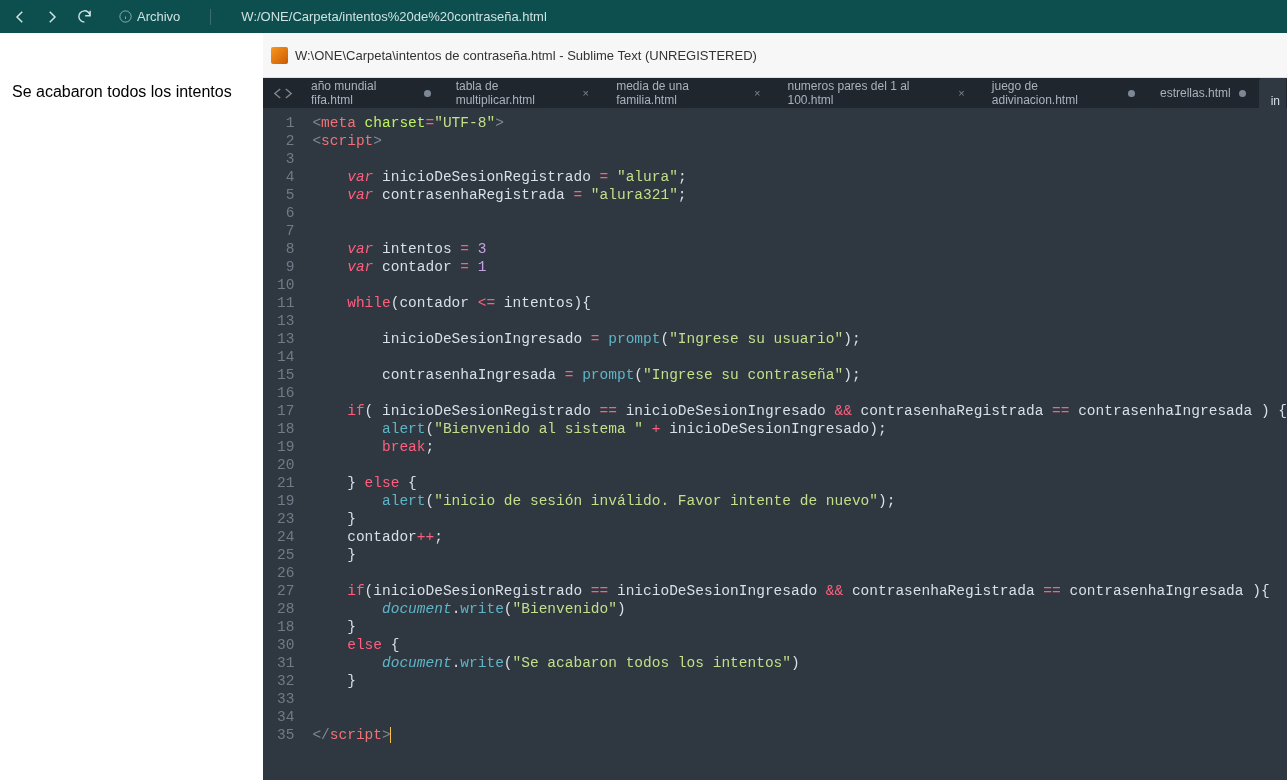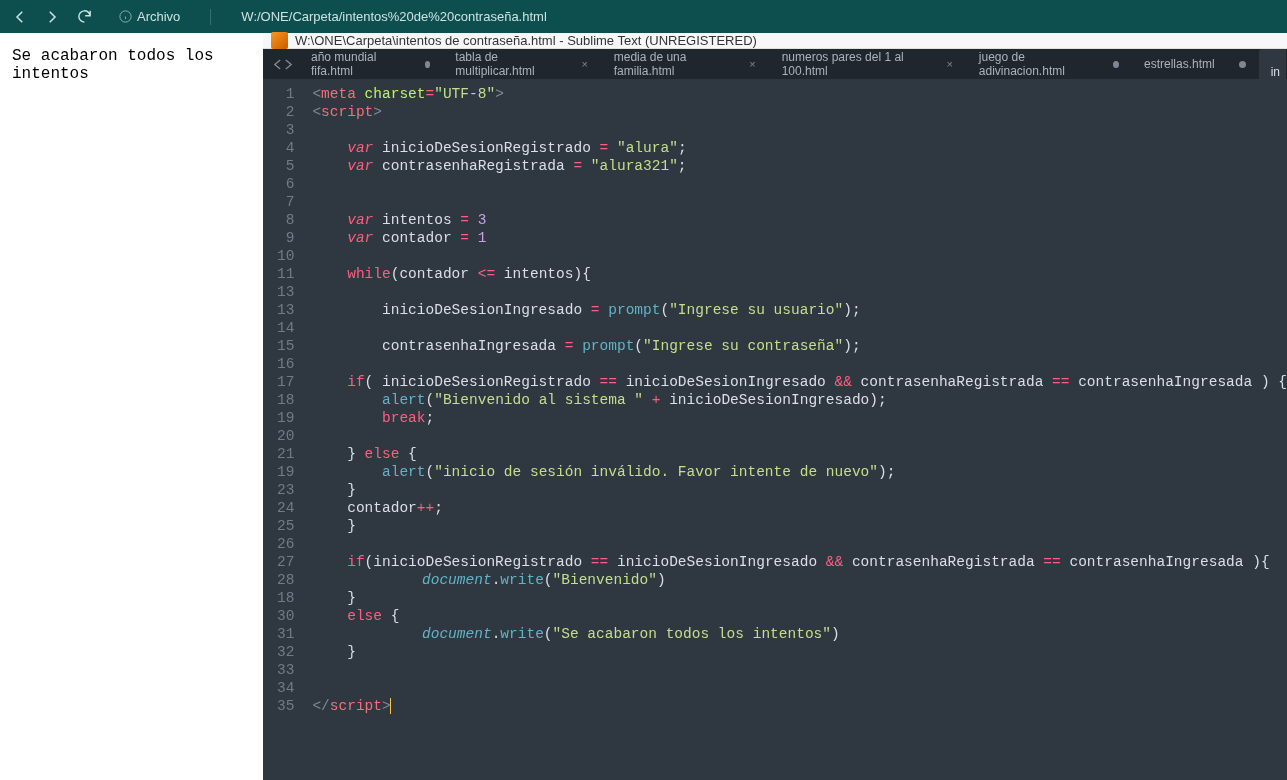--- a/index.html
+++ b/index.html
@@ -7,51 +7,51 @@
 
 .browser-bar { background: #0d4e4e; height: 33px; display: flex; align-items: center; padding: 0 6px; gap: 4px; }
 .nav-btn { width: 28px; height: 28px; display: flex; align-items: center; justify-content: center; border-radius: 50%; cursor: pointer; }
 .nav-btn svg { stroke: #cfe2e2; fill: none; stroke-width: 2; }
 .url-area { flex: 1; background: #0d4e4e; height: 28px; display: flex; align-items: center; padding: 0 10px; color: #cfe2e2; font-size: 13px; gap: 24px; margin-left: 6px; }
 .url-area .info { display: flex; align-items: center; gap: 4px; }
 .url-area .info svg { stroke: #cfe2e2; fill: none; }
 .url-sep { width: 1px; height: 16px; background: #3a6e6e; margin: 0 6px; }
 
 .content-row { display: flex; height: calc(100% - 33px); }
-.page-col { width: 273px; background: #fff; padding: 14px 12px; font-family: Liberation Mono, monospace; font-size: 16px; color: #000; }
+.page-col { width: 273px; background: #fff; padding: 14px 12px; font-family: Liberation Sans, sans-serif; font-size: 16px; color: #000; margin-top: 36px; }
 .editor-col { flex: 1; display: flex; flex-direction: column; background: #2f3841; }
 
-.title-bar { background: #f7f7f7; height: 16px; display: flex; align-items: center; padding: 0 8px; gap: 7px; font-size: 13px; color: #333; border-bottom: 1px solid #e0e0e0; }
+.title-bar { background: #f7f7f7; height: 45px; display: flex; align-items: center; padding: 0 8px; gap: 7px; font-size: 13px; color: #333; border-bottom: 1px solid #e0e0e0; }
 .title-bar .sublime-icon { width: 17px; height: 17px; background: linear-gradient(135deg,#f89820,#cc5a00); border-radius: 2px; }
 .menu-bar { background: #fff; height: 28px; display: flex; align-items: center; padding: 0 4px; font-size: 13px; color: #222; }
 .menu-bar .menu-item { padding: 0 8px; cursor: pointer; }
 
 .tab-bar { background: #1f262d; height: 30px; display: flex; align-items: stretch; padding-left: 4px; overflow: hidden; }
 .tab-nav { display: flex; align-items: center; gap: 2px; padding: 0 6px; }
 .tab-nav svg { stroke: #888; fill: #888; }
-.tab { display: flex; align-items: center; background: #1f262d; color: #aab3bc; font-size: 12px; padding: 0 12px; border-radius: 3px 3px 0 0; margin-right: 1px; position: relative; gap: 24px; cursor: pointer; }
+.tab { display: flex; align-items: center; background: #1f262d; color: #aab3bc; font-size: 12px; padding: 0 12px; border-radius: 3px 3px 0 0; margin-right: 1px; position: relative; gap: 8px; cursor: pointer; }
 .tab.active { background: #2f3841; color: #d9dfe7; }
 .tab .tab-dirty { width: 7px; height: 7px; border-radius: 50%; background: #7d8894; }
 .tab .tab-close { width: 9px; font-size: 11px; color: #7d8894; }
 .tab.last { border-radius: 3px 0 0 0; padding-right: 6px; align-items: flex-end; }
 
 .code-area { flex: 1; display: flex; background: #2f3841; font-family: Consolas, "Courier New", monospace; font-size: 14.5px; line-height: 18px; overflow: hidden; position: relative; }
 .gutter { background: #2f3841; color: #717b87; text-align: right; padding: 6px 12px 6px 14px; user-select: none; }
 .gutter .ln { height: 18px; }
 .code { flex: 1; padding: 6px 0 6px 6px; color: #d9dfe7; white-space: pre; position: relative; }
 .code .line { height: 18px; position: relative; }
 
 .c-tag { color: #f07178; }
 .c-attr { color: #bef264; }
 .c-str { color: #c3df8a; }
 .c-key2 { color: #ff5f7e; font-style: italic; }
 .c-num { color: #c6a2e4; }
 .c-op  { color: #ff5f7e; }
 .c-fn  { color: #5fb4c7; }
-.c-obj { color: #5fb4c7; font-style: italic; margin-left: 40px; }
+.c-obj { color: #5fb4c7; font-style: italic; }
 .c-brk { color: #d9dfe7; }
 .c-ang { color: #7d8894; }
 .c-plain { color: #d9dfe7; }
 
 .cursor { display:inline-block; width:1px; height:16px; background:#f5c24c; vertical-align:middle; margin-left:-1px; }
 </style>
 </head>
 <body>
 
 <div class="browser-bar">

